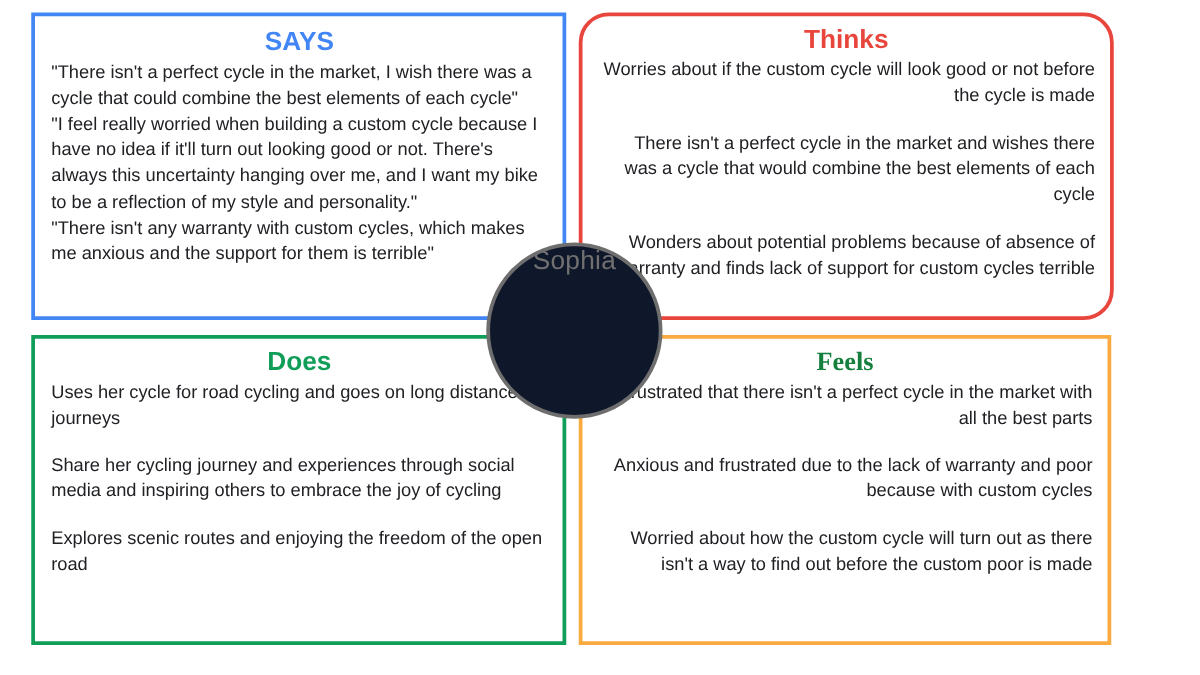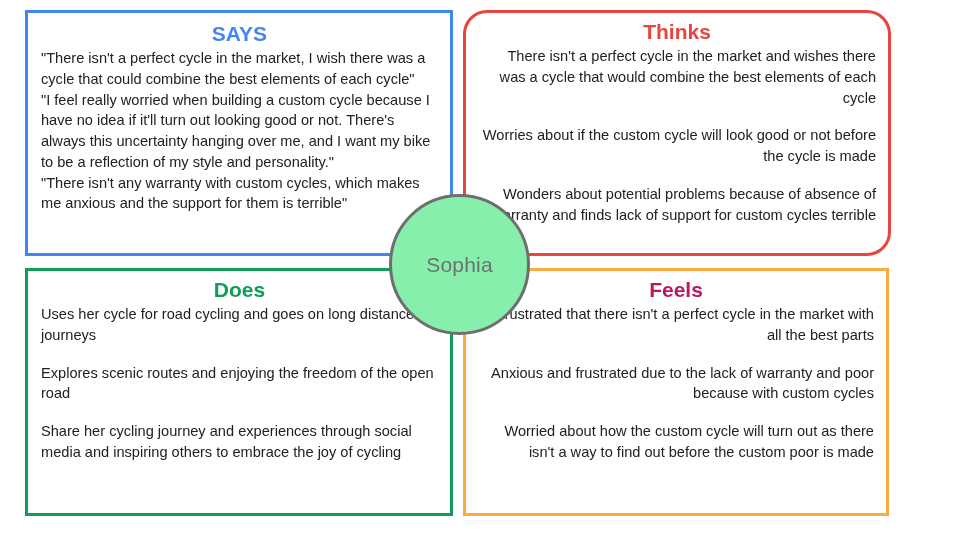--- a/index.html
+++ b/index.html
@@ -86,36 +86,35 @@
 
   
   #quad-feels {
     left: 463px;
     top: 268px;
     width: 426px;
     height: 248px;
     border-color: #f9ab40;
     padding: 6px 12px 8px 12px;
   }
-  #quad-feels .quad-title { color: #be185d; }
+  #quad-feels .quad-title { color: #15803d; font-family: Liberation Serif, serif; }
   #quad-feels .quad-body { text-align: right; }
 
   
   #persona-circle {
     position: absolute;
     left: 389px;
     top: 194px;
     width: 141px;
     height: 141px;
     border-radius: 50%;
-    background: #86efac;
+    background: #0f172a;
     border: 3px solid #6e6e6e;
     box-sizing: border-box;
     display: flex;
-    align-items: center;
     justify-content: center;
     z-index: 5;
   }
   #persona-name {
     font-size: 21px;
     color: #707070;
     letter-spacing: 0.2px;
   }
 </style>
 </head>
@@ -128,32 +127,32 @@
     <div class="quad-body">
       <p>"There isn't a perfect cycle in the market, I wish there was a cycle that could combine the best elements of each cycle"</p>
       <p>"I feel really worried when building a custom cycle because I have no idea if it'll turn out looking good or not. There's always this uncertainty hanging over me, and I want my bike to be a reflection of my style and personality."</p>
       <p>"There isn't any warranty with custom cycles, which makes me anxious and the support for them is terrible"</p>
     </div>
   </div>
 
   <div class="quad" id="quad-thinks">
     <div class="quad-title">Thinks</div>
     <div class="quad-body">
+      <p>Worries about if the custom cycle will look good or not before the cycle is made</p>
       <p>There isn't a perfect cycle in the market and wishes there was a cycle that would combine the best elements of each cycle</p>
-      <p>Worries about if the custom cycle will look good or not before the cycle is made</p>
       <p>Wonders about potential problems because of absence of warranty and finds lack of support for custom cycles terrible</p>
     </div>
   </div>
 
   <div class="quad" id="quad-does">
     <div class="quad-title">Does</div>
     <div class="quad-body">
       <p>Uses her cycle for road cycling and goes on long distance journeys</p>
+      <p>Share her cycling journey and experiences through social media and inspiring others to embrace the joy of cycling</p>
       <p>Explores scenic routes and enjoying the freedom of the open road</p>
-      <p>Share her cycling journey and experiences through social media and inspiring others to embrace the joy of cycling</p>
     </div>
   </div>
 
   <div class="quad" id="quad-feels">
     <div class="quad-title">Feels</div>
     <div class="quad-body">
       <p>Frustrated that there isn't a perfect cycle in the market with all the best parts</p>
       <p>Anxious and frustrated due to the lack of warranty and poor because with custom cycles</p>
       <p>Worried about how the custom cycle will turn out as there isn't a way to find out before the custom poor is made</p>
     </div>

